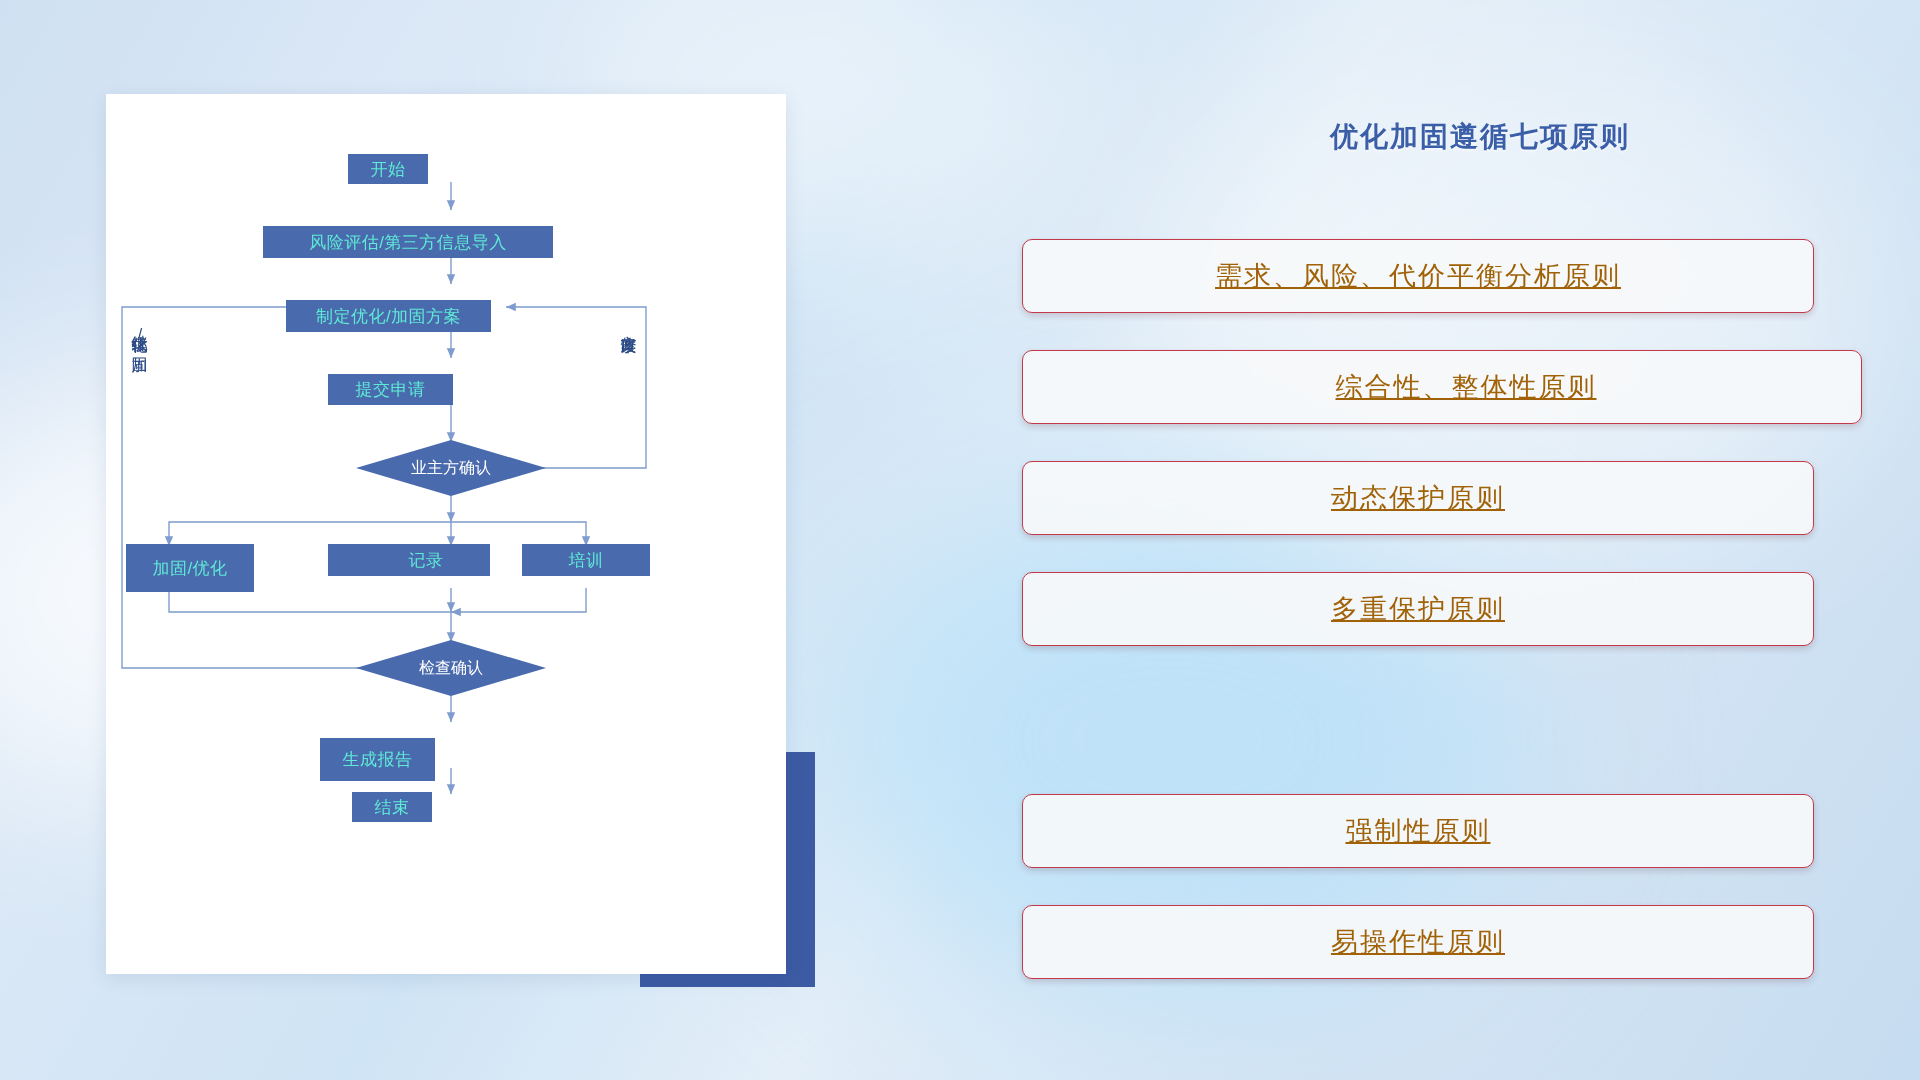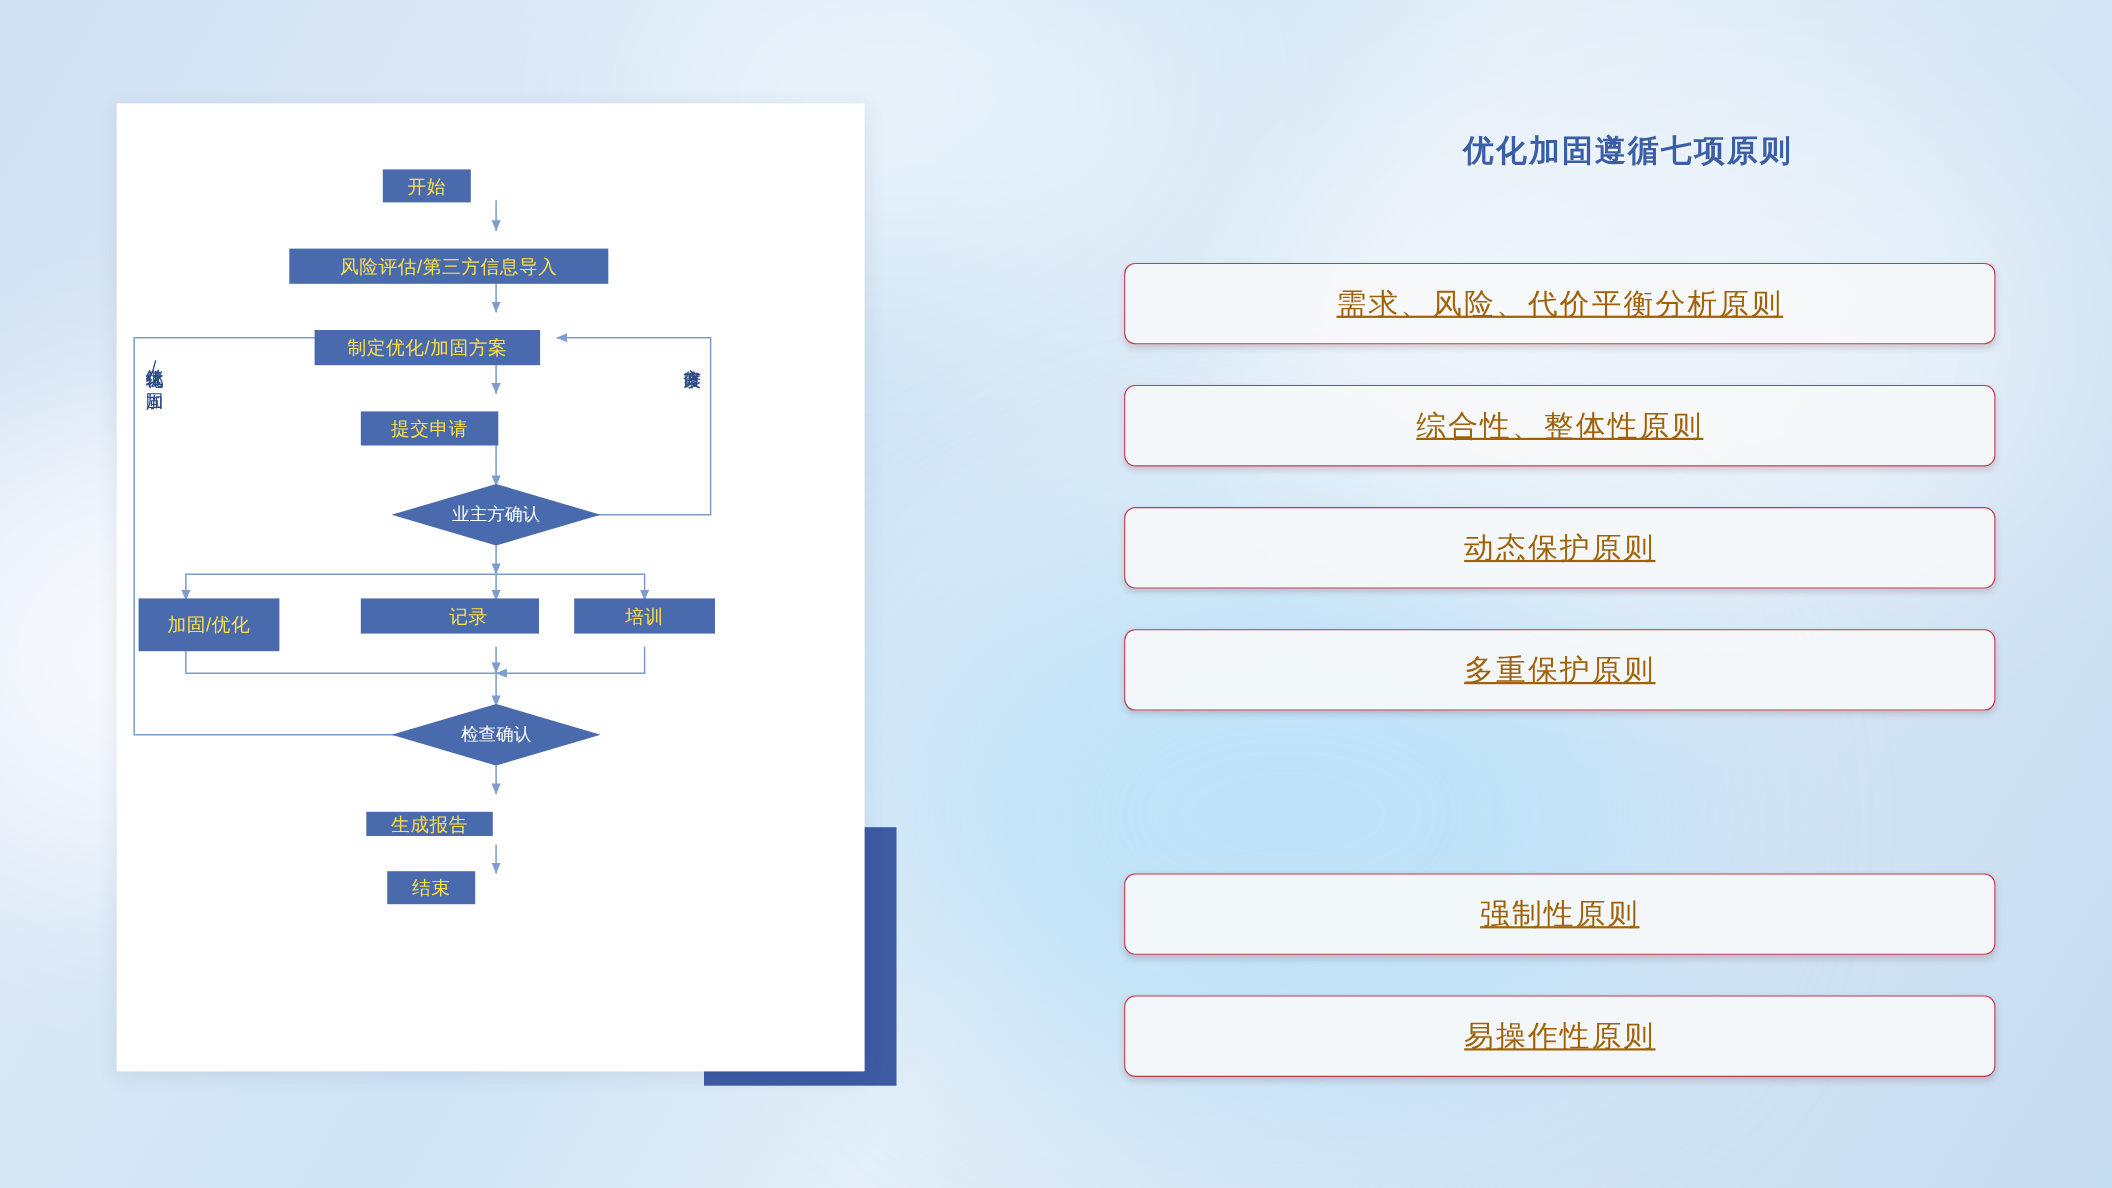--- a/index.html
+++ b/index.html
@@ -50,21 +50,21 @@
     box-shadow: 0 4px 18px rgba(30,60,110,0.10);
   }
   .flow-svg {
     position: absolute;
     left: 0;
     top: 0;
   }
   .node {
     position: absolute;
     background: #4a6aae;
-    color: #fde047;
+    color: #5eead4;
     font-size: 17px;
     display: flex;
     align-items: center;
     justify-content: center;
     letter-spacing: 0.5px;
     white-space: nowrap;
   }
   .node.wide { font-size: 17px; }
   .diamond-label {
     position: absolute;
@@ -190,21 +190,21 @@
     </div>
 
     <div class="node" style="left:222px; top:450px; width:128px; height:32px;padding-left:34px;">
       <span>记录</span>
     </div>
 
     <div class="node" style="left:416px; top:450px; width:128px; height:32px;">
       <span>培训</span>
     </div>
 
-    <div class="node" style="left:227px; top:644px; width:115px; height:22px;">
+    <div class="node" style="left:214px; top:644px; width:115px; height:43px;">
       <span>生成报告</span>
     </div>
 
     <div class="node" style="left:246px; top:698px; width:80px; height:30px;">
       <span>结束</span>
     </div>
 
     <svg style="position:absolute; left:250px; top:346px;" width="190" height="56">
       <polygon points="95,0 190,28 95,56 0,28" fill="#4a6aae"></polygon>
     </svg>
@@ -219,21 +219,21 @@
 
     <div class="vlabel" style="left:513px; top:228px; height:95px;">方案修改</div>
 
   </div>
 
   <div class="right-title">优化加固遵循七项原则</div>
 
   <div class="principle" style="top:239px;">
     <span>需求、风险、代价平衡分析原则</span>
   </div>
-  <div class="principle" style="top:350px;">
+  <div class="principle" style="top:350px;padding-left:48px;">
     <span>综合性、整体性原则</span>
   </div>
   <div class="principle" style="top:461px;">
     <span>动态保护原则</span>
   </div>
   <div class="principle" style="top:572px;">
     <span>多重保护原则</span>
   </div>
   <div class="principle" style="top:794px;">
     <span>强制性原则</span>

